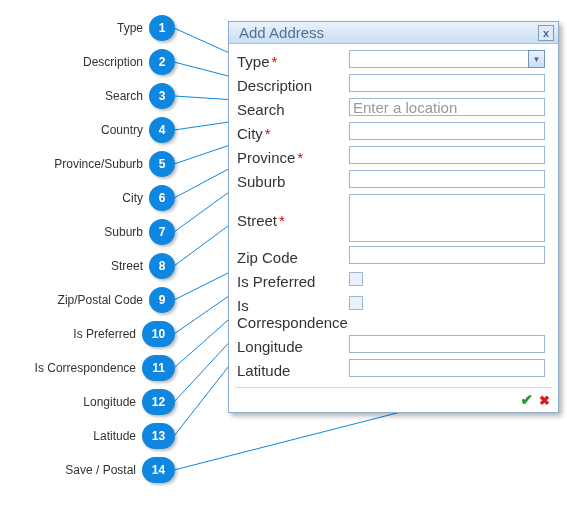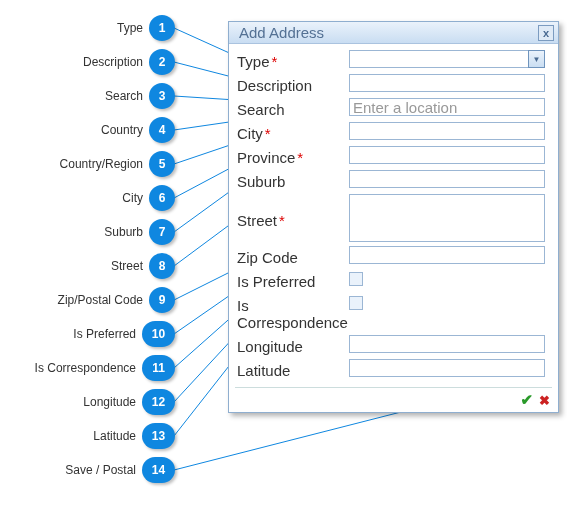--- a/index.html
+++ b/index.html
@@ -205,21 +205,21 @@
   </div>
   <div class="legend-row" style="top:83px">
     <span class="legend-text">Search</span>
     <span class="badge">3</span>
   </div>
   <div class="legend-row" style="top:117px">
     <span class="legend-text">Country</span>
     <span class="badge">4</span>
   </div>
   <div class="legend-row" style="top:151px">
-    <span class="legend-text">Country/Region</span>
+    <span class="legend-text">Province/Suburb</span>
     <span class="badge">5</span>
   </div>
   <div class="legend-row" style="top:185px">
     <span class="legend-text">City</span>
     <span class="badge">6</span>
   </div>
   <div class="legend-row" style="top:219px">
     <span class="legend-text">Suburb</span>
     <span class="badge">7</span>
   </div>

